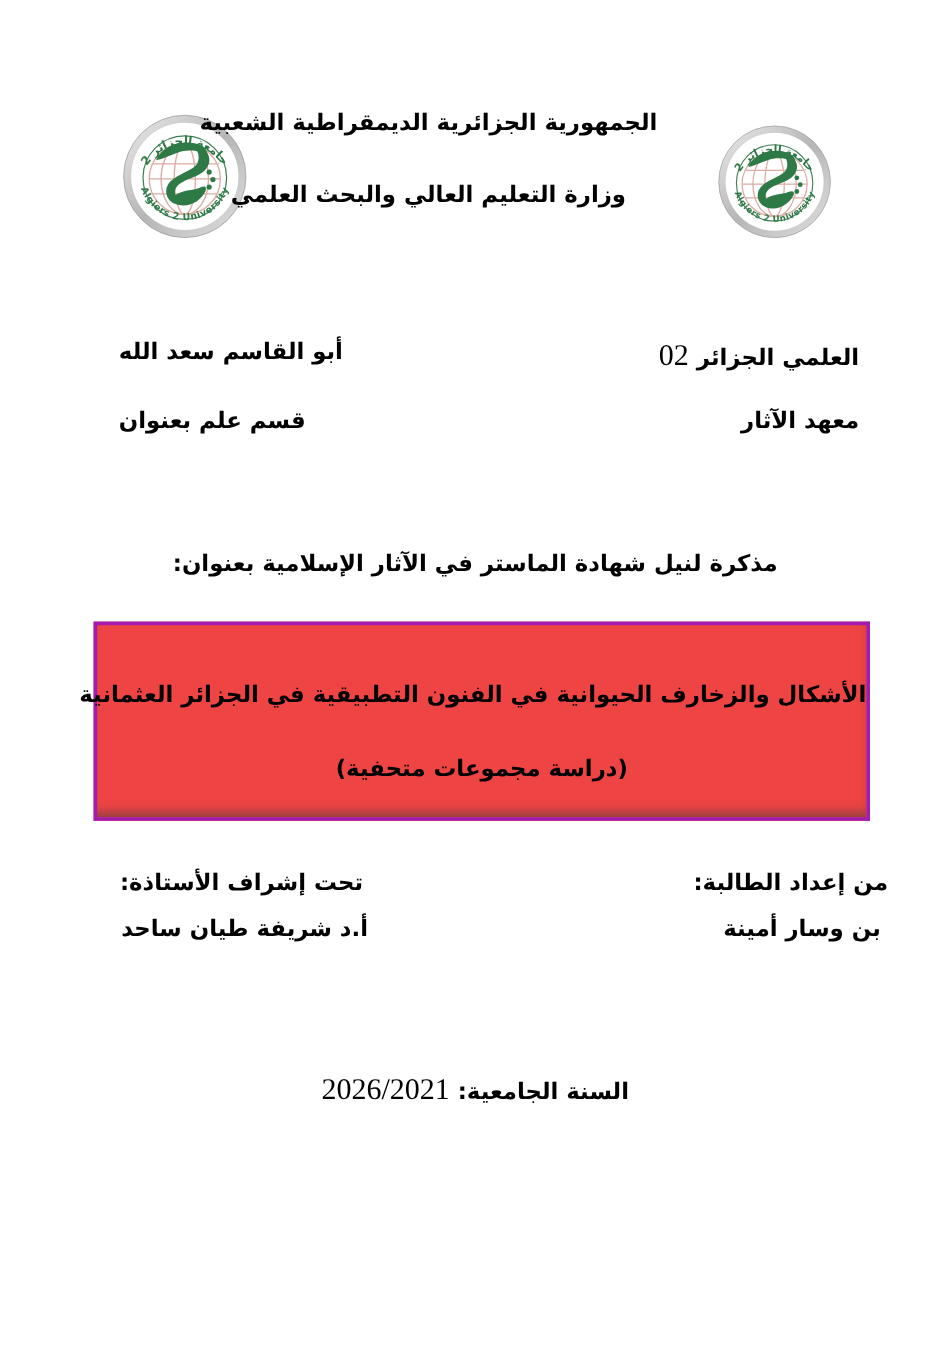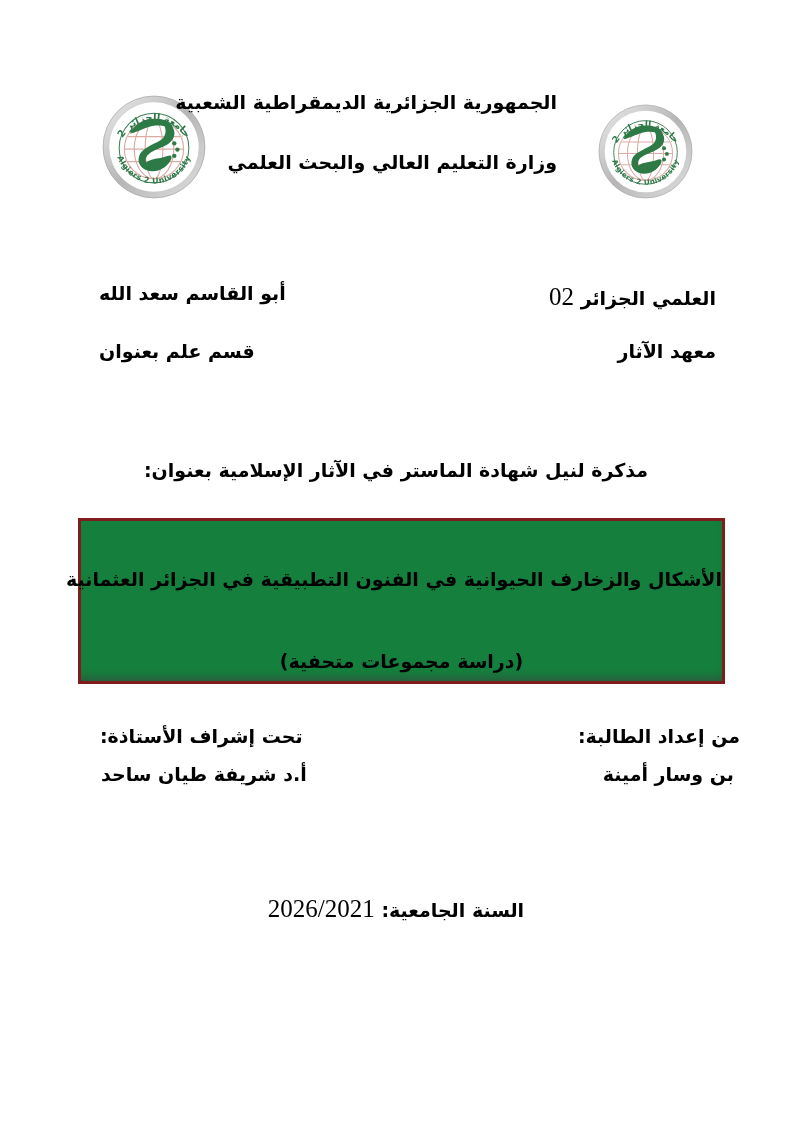--- a/index.html
+++ b/index.html
@@ -3,27 +3,27 @@
 <meta charset="utf-8">
 <style>
   html,body{margin:0;padding:0;background:#ffffff;}
   .page{
     position:relative;width:792px;height:1121px;background:#fff;overflow:hidden;
     direction:rtl;color:#000;font-family:"DejaVu Sans",sans-serif;
   }
   .abs{position:absolute;}
   .ar{font-weight:bold;font-size:19px;line-height:1.3;white-space:nowrap;}
   .centerline{left:0;right:0;text-align:center;}
-  .hdrline{left:157px;width:400px;text-align:right;}
+  .hdrline{left:157px;width:400px;text-align:center;}
   .num{font-family:"Liberation Serif","DejaVu Serif",serif;font-weight:normal;font-size:25px;}
   .logo{position:absolute;}
   .logo svg{display:block;width:100%;height:100%;}
   .title-box{
     position:absolute;left:78px;top:518px;width:641px;height:160px;
-    border:3px solid #7f1d1d;background:#15803d;
+    border:3px solid #a21caf;background:#ef4444;
     box-shadow:inset -3px -10px 9px -6px rgba(60,60,60,.55);
   }
   .title-box .tline{position:absolute;left:0;right:0;text-align:center;}
   .alignleft{text-align:center;}
   .alignright{text-align:right;}
 </style>
 </head>
 <body>
 
 <div class="page">
@@ -113,21 +113,21 @@
   </div>
   <div class="abs ar alignright" style="right:76px;top:339px;">معهد الآثار</div>
 
   <div class="abs ar alignleft" style="left:99px;top:281px;">أبو القاسم سعد الله</div>
   <div class="abs ar alignleft" style="left:99px;top:339px;">قسم علم بعنوان</div>
 
   <div class="abs ar centerline" style="top:458px;">مذكرة لنيل شهادة الماستر في الآثار الإسلامية بعنوان:</div>
 
   <div class="title-box">
     <div class="tline ar" style="top:46px;font-size:19px;">الأشكال والزخارف الحيوانية في الفنون التطبيقية في الجزائر العثمانية</div>
-    <div class="tline ar" style="top:128px;font-size:19px;">(دراسة مجموعات متحفية)</div>
+    <div class="tline ar" style="top:108px;font-size:19px;">(دراسة مجموعات متحفية)</div>
   </div>
 
   <div class="abs ar alignright" style="right:52px;top:724px;">من إعداد الطالبة:</div>
   <div class="abs ar alignright" style="right:58px;top:762px;">بن وسار أمينة</div>
 
   <div class="abs ar alignleft" style="left:100px;top:724px;">تحت إشراف الأستاذة:</div>
   <div class="abs ar alignleft" style="left:101px;top:762px;">أ.د شريفة طيان ساحد</div>
 
   <div class="abs ar centerline" style="top:893px;">
     <span>السنة الجامعية:</span>

